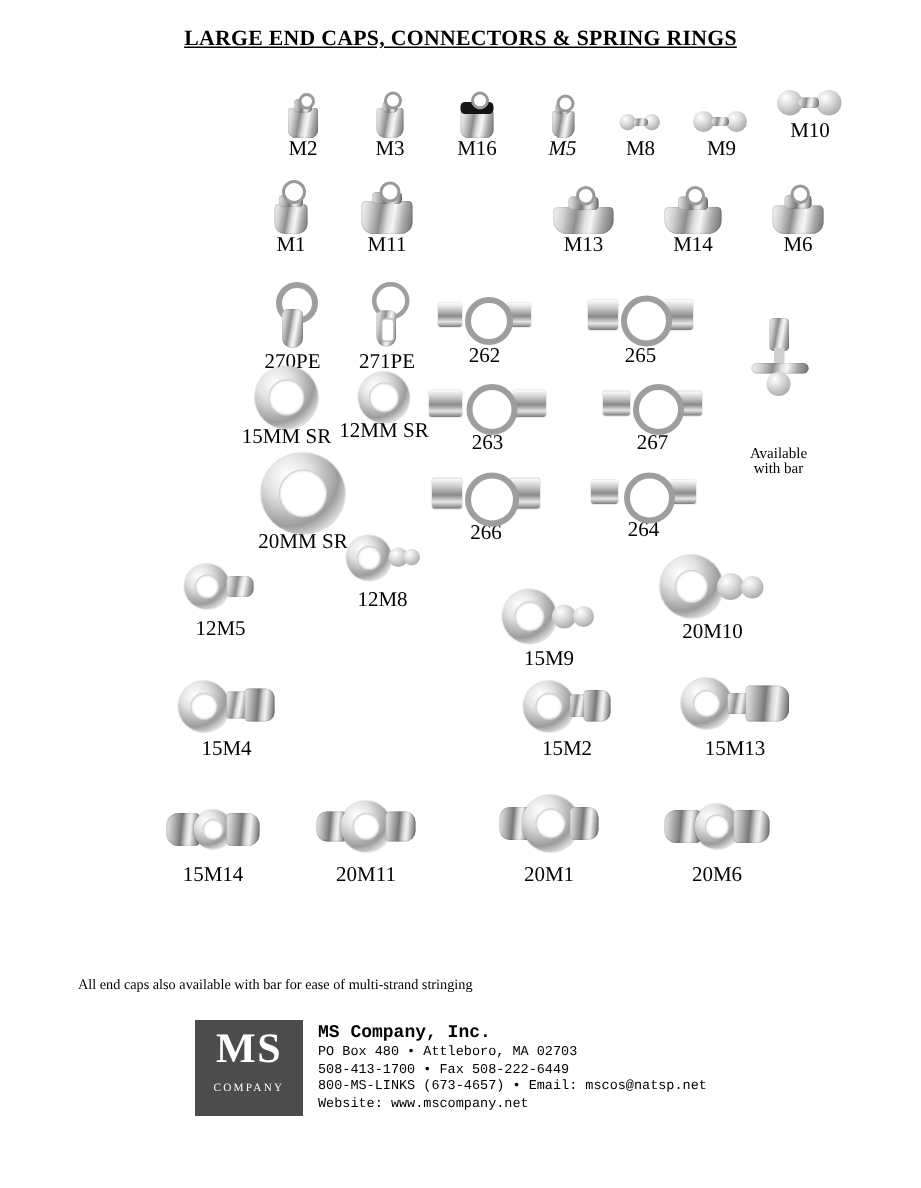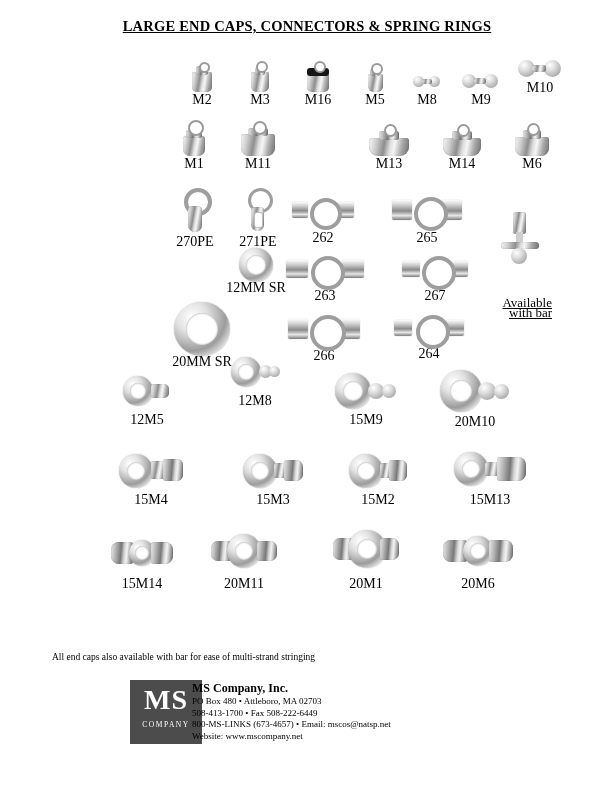--- a/index.html
+++ b/index.html
@@ -106,39 +106,38 @@
     line-height: 40px;
     letter-spacing: 1px;
   }
   .logo .co {
     font-size: 7.5px;
     letter-spacing: 1.5px;
     line-height: 10px;
   }
   .footer-text {
     position: absolute;
-    left: 192px;
+    left: 212px;
     top: 681px;
-    font-family: Liberation Serif, serif;
+    font-family: Liberation Mono, monospace;
     font-size: 9px;
     line-height: 11.5px;
   }
   .footer-text .company {
     font-weight: bold;
     font-size: 12px;
     line-height: 15px;
   }
   .avail {
     position: absolute;
     font-family: "Liberation Serif", serif;
-    font-size: 13px;
+    font-size: 10px;
     line-height: 10px;
-    text-align: right;
+    text-align: center;
     white-space: pre-line;
-    text-decoration: underline;
   }
 </style>
 </head>
 <body>
 
 <div class="page">
 
   <div class="title">LARGE END CAPS, CONNECTORS &amp; SPRING RINGS</div>
 
   <div class="item" style="left:180px; top:58px; width:44px;">
@@ -161,21 +160,21 @@
 
   <div class="item" style="left:295px; top:58px; width:46px;">
     <div class="art" style="width:30px;height:36px;">
       <div class="metal" style="position:absolute;left:4px;top:16px;width:22px;height:18px;border-radius:2px 2px 5px 5px;"></div>
       <div style="position:absolute;left:4px;top:10px;width:22px;height:8px;background:#151515;border-radius:3px;"></div>
       <div style="position:absolute;left:11px;top:3px;width:8px;height:8px;border:2px solid #9a9a9a;border-radius:50%;background:#fff;"></div>
     </div>
     <div class="lbl">M16</div>
   </div>
 
-  <div class="item" style="left:355px; top:58px; width:40px;">
+  <div class="item" style="left:355px; top:58px; width:40px;font-style:italic;">
     <div class="art" style="width:22px;height:36px;">
       <div class="metal" style="position:absolute;left:4px;top:16px;width:15px;height:18px;border-radius:2px 2px 6px 6px;"></div>
       <div class="metal-d metal" style="position:absolute;left:6px;top:11px;width:10px;height:7px;border-radius:3px;"></div>
       <div style="position:absolute;left:7px;top:5px;width:8px;height:8px;border:2px solid #9a9a9a;border-radius:50%;background:#fff;"></div>
     </div>
     <div class="lbl">M5</div>
   </div>
 
   <div class="item" style="left:405px; top:58px; width:44px;">
     <div class="art" style="width:34px;height:36px;">
@@ -289,20 +288,26 @@
     <div class="art" style="width:44px;height:70px;">
       <div class="metal" style="position:absolute;left:16px;top:0;width:13px;height:22px;border-radius:3px;"></div>
       <div style="position:absolute;left:19px;top:20px;width:7px;height:10px;background:#cfcfcf;"></div>
       <div class="metal" style="position:absolute;left:4px;top:30px;width:38px;height:7px;border-radius:4px;"></div>
       <div class="bead" style="left:14px;top:36px;width:16px;height:16px;"></div>
     </div>
   </div>
   <div class="avail" style="left:486px; top:298px; width:66px;">Available
 with bar</div>
 
+  <div class="item" style="left:158px; top:244px; width:66px;">
+    <div class="art sring" style="width:42px;height:42px;">
+      <div class="hole" style="left:9px;top:9px;width:24px;height:24px;"></div>
+    </div>
+    <div class="lbl">15MM SR</div>
+  </div>
 
   <div class="item" style="left:226px; top:248px; width:60px;">
     <div class="art sring" style="width:34px;height:34px;">
       <div class="hole" style="left:7px;top:7px;width:20px;height:20px;"></div>
     </div>
     <div class="lbl">12MM SR</div>
   </div>
 
   <div class="item" style="left:282px; top:248px; width:86px;">
     <div class="art" style="width:78px;height:42px;">
@@ -361,21 +366,21 @@
     <div class="art" style="width:48px;height:44px;">
       <div class="sring" style="position:absolute;left:0;top:6px;width:30px;height:30px;">
           <div class="hole" style="left:7px;top:7px;width:16px;height:16px;"></div>
         </div>
       <div class="bead" style="left:28px;top:14px;width:13px;height:13px;"></div>
       <div class="bead" style="left:38px;top:15px;width:11px;height:11px;"></div>
     </div>
     <div class="lbl">12M8</div>
   </div>
 
-  <div class="item" style="left:328px; top:368px; width:76px;">
+  <div class="item" style="left:328px; top:388px; width:76px;">
     <div class="art" style="width:62px;height:46px;">
       <div class="sring" style="position:absolute;left:0;top:5px;width:36px;height:36px;">
           <div class="hole" style="left:8px;top:8px;width:20px;height:20px;"></div>
         </div>
       <div class="bead" style="left:33px;top:15px;width:16px;height:16px;"></div>
       <div class="bead" style="left:47px;top:16px;width:14px;height:14px;"></div>
     </div>
     <div class="lbl">15M9</div>
   </div>
 
@@ -394,30 +399,20 @@
     <div class="art" style="width:64px;height:46px;">
       <div class="sring" style="position:absolute;left:0;top:6px;width:34px;height:34px;">
           <div class="hole" style="left:8px;top:8px;width:18px;height:18px;"></div>
         </div>
       <div class="metal" style="position:absolute;left:32px;top:13px;width:14px;height:18px;border-radius:2px;"></div>
       <div class="metal metal-d" style="position:absolute;left:44px;top:11px;width:20px;height:22px;border-radius:3px 6px 6px 3px;"></div>
     </div>
     <div class="lbl">15M4</div>
   </div>
 
-  <div class="item" style="left:236px; top:448px; width:74px;">
-    <div class="art" style="width:60px;height:46px;">
-      <div class="sring" style="position:absolute;left:0;top:6px;width:34px;height:34px;">
-          <div class="hole" style="left:8px;top:8px;width:18px;height:18px;"></div>
-        </div>
-      <div class="metal" style="position:absolute;left:31px;top:15px;width:12px;height:15px;border-radius:2px;"></div>
-      <div class="metal metal-d" style="position:absolute;left:41px;top:12px;width:19px;height:21px;border-radius:3px 7px 7px 3px;"></div>
-    </div>
-    <div class="lbl">15M3</div>
-  </div>
 
   <div class="item" style="left:342px; top:448px; width:72px;">
     <div class="art" style="width:58px;height:46px;">
       <div class="sring" style="position:absolute;left:0;top:6px;width:34px;height:34px;">
           <div class="hole" style="left:8px;top:8px;width:18px;height:18px;"></div>
         </div>
       <div class="metal" style="position:absolute;left:31px;top:15px;width:11px;height:15px;border-radius:2px;"></div>
       <div class="metal metal-d" style="position:absolute;left:40px;top:12px;width:18px;height:21px;border-radius:3px 6px 6px 3px;"></div>
     </div>
     <div class="lbl">15M2</div>

